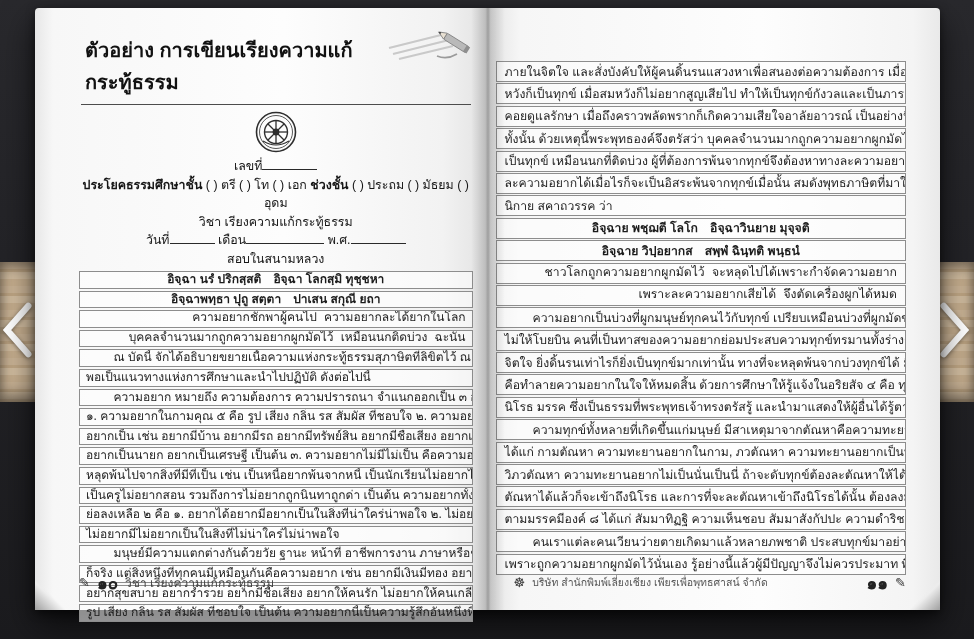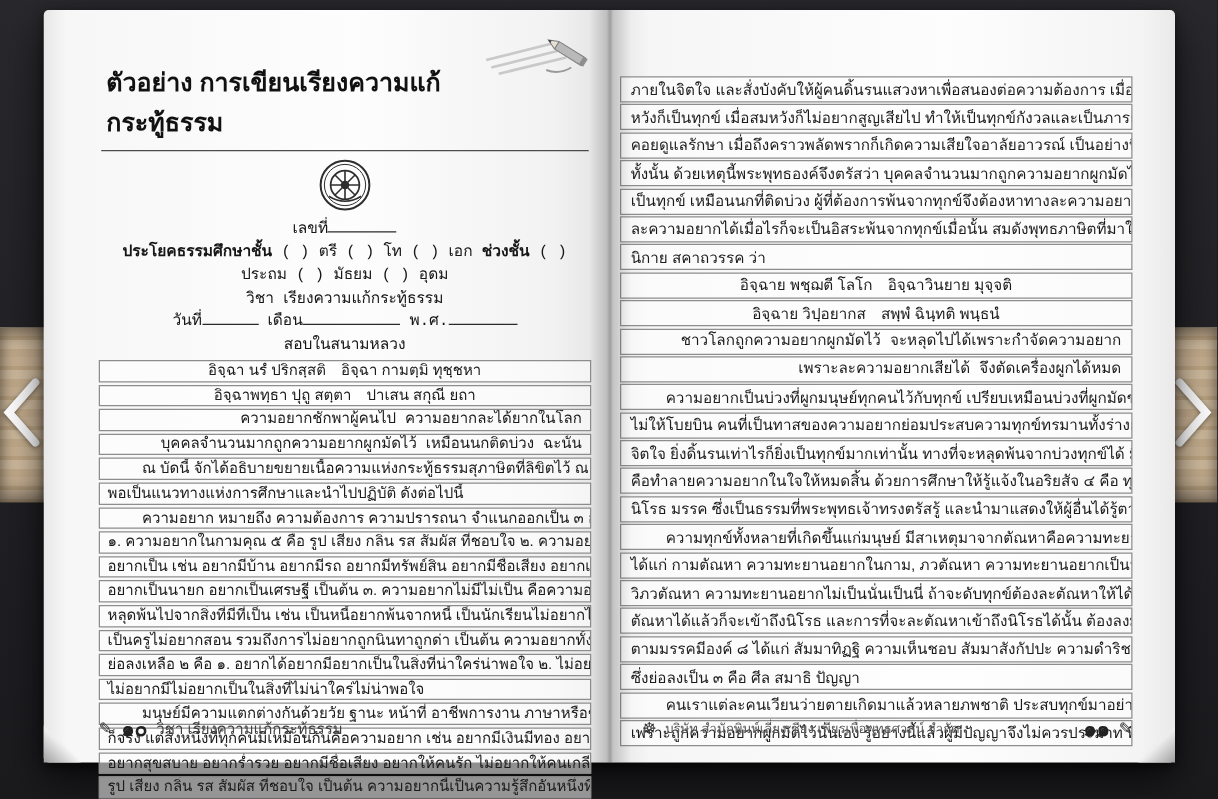--- a/index.html
+++ b/index.html
@@ -25,35 +25,35 @@
     padding:50px 34px 0 8px;box-sizing:border-box;}
   .spine{position:absolute;left:50%;top:0;width:34px;height:100%;transform:translateX(-50%);
     background:linear-gradient(90deg,rgba(0,0,0,0) 0%,rgba(0,0,0,.16) 42%,rgba(0,0,0,.30) 50%,rgba(0,0,0,.14) 58%,rgba(0,0,0,0) 100%);
     pointer-events:none;}
   .curl-left,.curl-right{position:absolute;bottom:0;width:30px;height:30px;pointer-events:none;}
   .curl-left{left:0;background:linear-gradient(45deg,#9f9f9f 0%,#ededed 46%,rgba(255,255,255,0) 52%);}
   .curl-right{right:0;background:linear-gradient(-45deg,#9f9f9f 0%,#ededed 46%,rgba(255,255,255,0) 52%);}
 
   
   .hdr{display:flex;align-items:flex-start;gap:6px;}
-  .hdr h1{margin:22px 0 2px 6px;font-size:20px;font-weight:bold;color:#111;letter-spacing:0;}
+  .hdr h1{margin:6px 0 2px 6px;font-size:20px;font-weight:bold;color:#111;letter-spacing:0;}
   .hdr-rule{border:0;border-top:1.6px solid #4c4c4c;margin:4px 2px 6px 2px;}
   .seal{display:block;margin:2px auto 2px auto;}
-  .form{text-align:center;font-size:12.4px;line-height:18.5px;color:#161616;font-family:Liberation Mono, monospace;}
+  .form{text-align:center;font-size:12.4px;line-height:18.5px;color:#161616;}
   .blank{display:inline-block;border-bottom:1px solid #2a2a2a;height:11px;vertical-align:baseline;}
   .b55{width:55px;} .b45{width:45px;} .b75{width:78px;}
   .bold{font-weight:bold;}
 
   
   .ruled{margin-top:3px;}
   .row{border:1px solid #8d8d8d;background:rgba(255,255,255,.55);padding:1px 6px;margin-bottom:2px;
        font-size:12px;line-height:13.6px;white-space:nowrap;overflow:hidden;color:#1b1b1b;}
   .page-right .row{padding:2.5px 8px;line-height:14px;margin-bottom:1.4px;font-size:12.2px;}
   .row.center{text-align:right;font-family:Liberation Mono, monospace;}
-  .row.center-bold{text-align:center;font-weight:normal;}
+  .row.center-bold{text-align:center;font-weight:bold;}
   .row.indent{text-indent:2.3em;}
 
   .pfooter{position:absolute;bottom:14px;left:0;width:100%;display:flex;align-items:center;
            font-size:12px;color:#3f3f3f;box-sizing:border-box;}
   .page-left .pfooter{padding:0 16px 0 44px;gap:7px;}
   .page-right .pfooter{padding:0 34px 0 26px;gap:7px;font-size:10.5px;color:#555;}
   .pagenum{font-weight:bold;font-size:17px;color:#222;}
   .glyph{font-size:13px;color:#333;}
   .spacer{flex:1;}
 </style>
@@ -129,21 +129,21 @@
           <span>วันที่</span><span class="blank b45"></span>
           <span>เดือน</span><span class="blank b75"></span>
           <span>พ.ศ.</span><span class="blank b55"></span>
         </div>
         <div>สอบในสนามหลวง</div>
       </div>
 
       <div class="ruled">
 
       <div class="row center-bold">
-          <span>อิจฺฉา นรํ ปริกสฺสติ อิจฺฉา กามตฺมิ ทุชฺชหา</span>
+          <span>อิจฺฉา นรํ ปริกสฺสติ อิจฺฉา โลกสฺมิ ทุชฺชหา</span>
         </div>
           <div class="row center-bold">
           <span>อิจฺฉาพทฺธา ปุถู สตฺตา ปาเสน สกุณี ยถา</span>
         </div>
           <div class="row center">
           <span>ความอยากชักพาผู้คนไป ความอยากละได้ยากในโลก</span>
         </div>
           <div class="row center">
           <span>บุคคลจำนวนมากถูกความอยากผูกมัดไว้ เหมือนนกติดบ่วง ฉะนั้น</span>
         </div>
@@ -257,23 +257,20 @@
           <span>ได้แก่ กามตัณหา ความทะยานอยากในกาม, ภวตัณหา ความทะยานอยากเป็นนั่นเป็นนี่</span>
         </div>
           <div class="row">
           <span>วิภวตัณหา ความทะยานอยากไม่เป็นนั่นเป็นนี่ ถ้าจะดับทุกข์ต้องละตัณหาให้ได้ เมื่อละ</span>
         </div>
           <div class="row">
           <span>ตัณหาได้แล้วก็จะเข้าถึงนิโรธ และการที่จะละตัณหาเข้าถึงนิโรธได้นั้น ต้องลงมือปฏิบัติ</span>
         </div>
           <div class="row">
           <span>ตามมรรคมีองค์ ๘ ได้แก่ สัมมาทิฏฐิ ความเห็นชอบ สัมมาสังกัปปะ ความดำริชอบ เป็นต้น</span>
-        </div>
-          <div class="row">
-          <span>ซึ่งย่อลงเป็น ๓ คือ ศีล สมาธิ ปัญญา</span>
         </div>
           <div class="row indent">
           <span>คนเราแต่ละคนเวียนว่ายตายเกิดมาแล้วหลายภพชาติ ประสบทุกข์มาอย่างยาวนาน</span>
         </div>
           <div class="row">
           <span>เพราะถูกความอยากผูกมัดไว้นั่นเอง รู้อย่างนี้แล้วผู้มีปัญญาจึงไม่ควรประมาท พึงเร่งศึกษา</span>
         </div>
         </div>
 
       <div class="pfooter">

